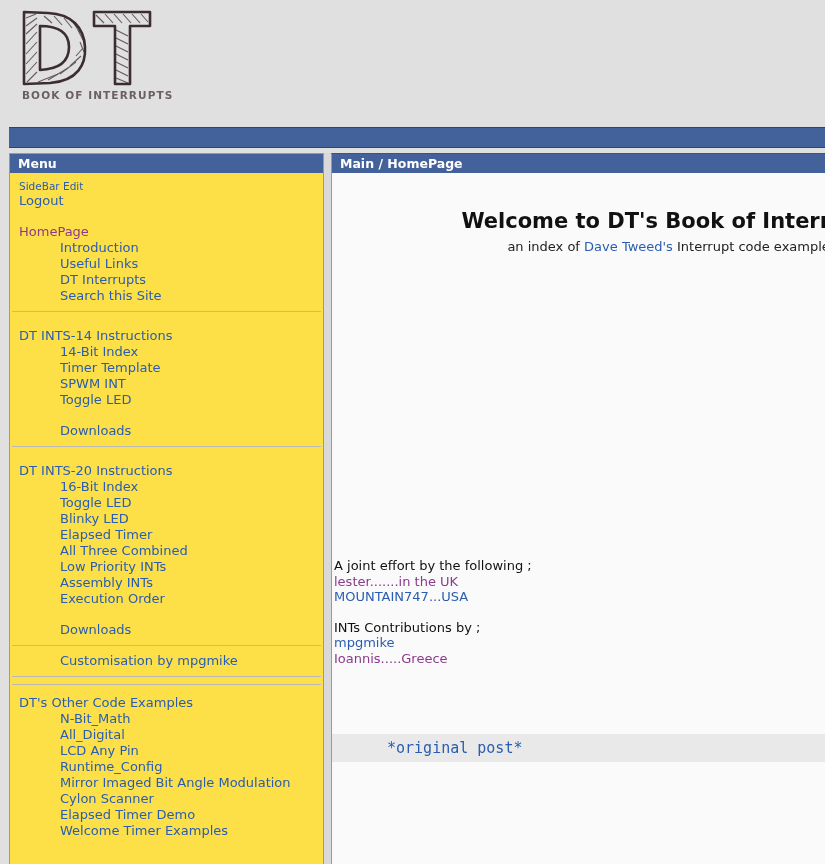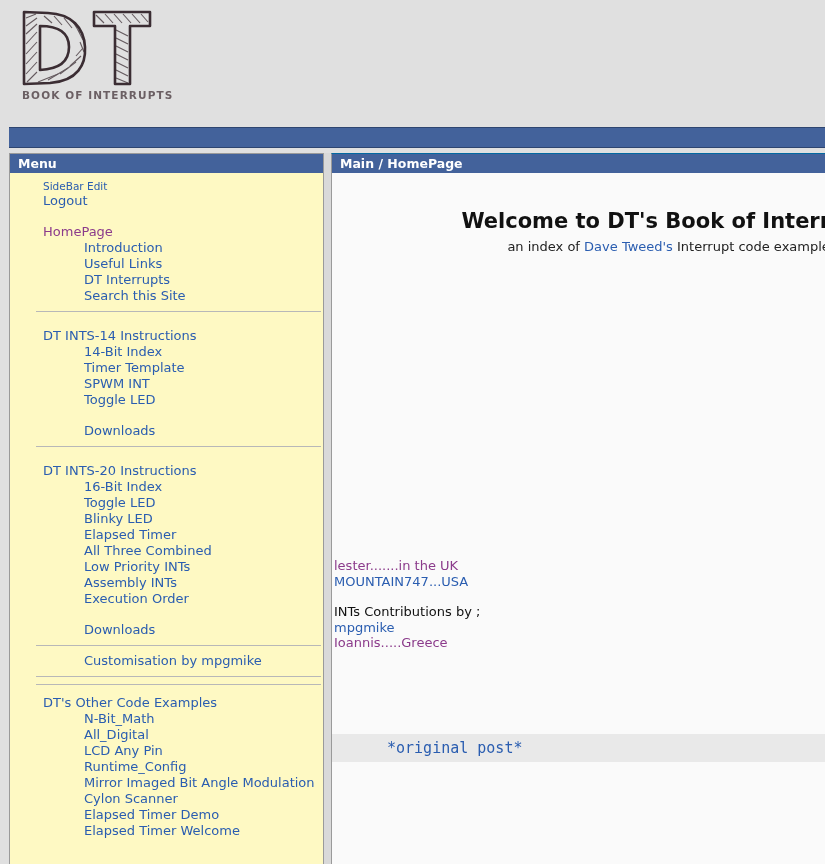--- a/index.html
+++ b/index.html
@@ -50,39 +50,38 @@
     border-bottom: 1px solid #2e4570;
     box-sizing: border-box;
   }
 
   
   .sidebar {
     position: absolute;
     left: 9px; top: 153px;
     width: 315px;
     height: 711px;
-    background: #fef9c3;
+    background: #fde047;
     border: 1px solid #9a9a9a;
     border-bottom: none;
     box-sizing: border-box;
     overflow: hidden;
   }
   .panel-title {
     height: 19px;
     background: #43629b;
     color: #ffffff;
     font-weight: bold;
     font-size: 12.5px;
     line-height: 19px;
     padding-left: 8px;
     box-sizing: border-box;
   }
   .sidebar-body {
     padding: 6px 0 0 0;
-    margin-left: 24px;
   }
 
   .menu-group { padding: 0 9px; }
 
   .mlink {
     display: block;
     color: #2a5db0;
     font-size: 13px;
     line-height: 16px;
     text-decoration: none;
@@ -297,35 +296,36 @@
 
       <div class="menu-group">
         <a class="mlink" href="#">DT's Other Code Examples</a>
         <a class="mlink indent" href="#">N-Bit_Math</a>
         <a class="mlink indent" href="#">All_Digital</a>
         <a class="mlink indent" href="#">LCD Any Pin</a>
         <a class="mlink indent" href="#">Runtime_Config</a>
         <a class="mlink indent" href="#">Mirror Imaged Bit Angle Modulation</a>
         <a class="mlink indent" href="#">Cylon Scanner</a>
         <a class="mlink indent" href="#">Elapsed Timer Demo</a>
-        <a class="mlink indent" href="#">Elapsed Timer Welcome</a>
+        <a class="mlink indent" href="#">Welcome Timer Examples</a>
       </div>
 
     </div>
   </div>
 
   <div class="main">
     <div class="panel-title">Main / HomePage</div>
     <div class="main-body">
 
       <div class="welcome">Welcome to DT's Book of Interrupts</div>
 
       <div class="subtitle"><span>an index of </span><a href="#">Dave Tweed's</a><span> Interrupt code examples</span></div>
 
       <div class="credits">
+        <div>A joint effort by the following ;</div>
         <div><a class="visited" href="#">lester.......in the UK</a></div>
         <div><a href="#">MOUNTAIN747...USA</a></div>
         <div class="blank"></div>
         <div>INTs Contributions by ;</div>
         <div><a href="#">mpgmike</a></div>
         <div><a class="visited" href="#">Ioannis.....Greece</a></div>
       </div>
 
       <div class="codeblock">
         <a class="code-link" href="#">*original post*</a>

